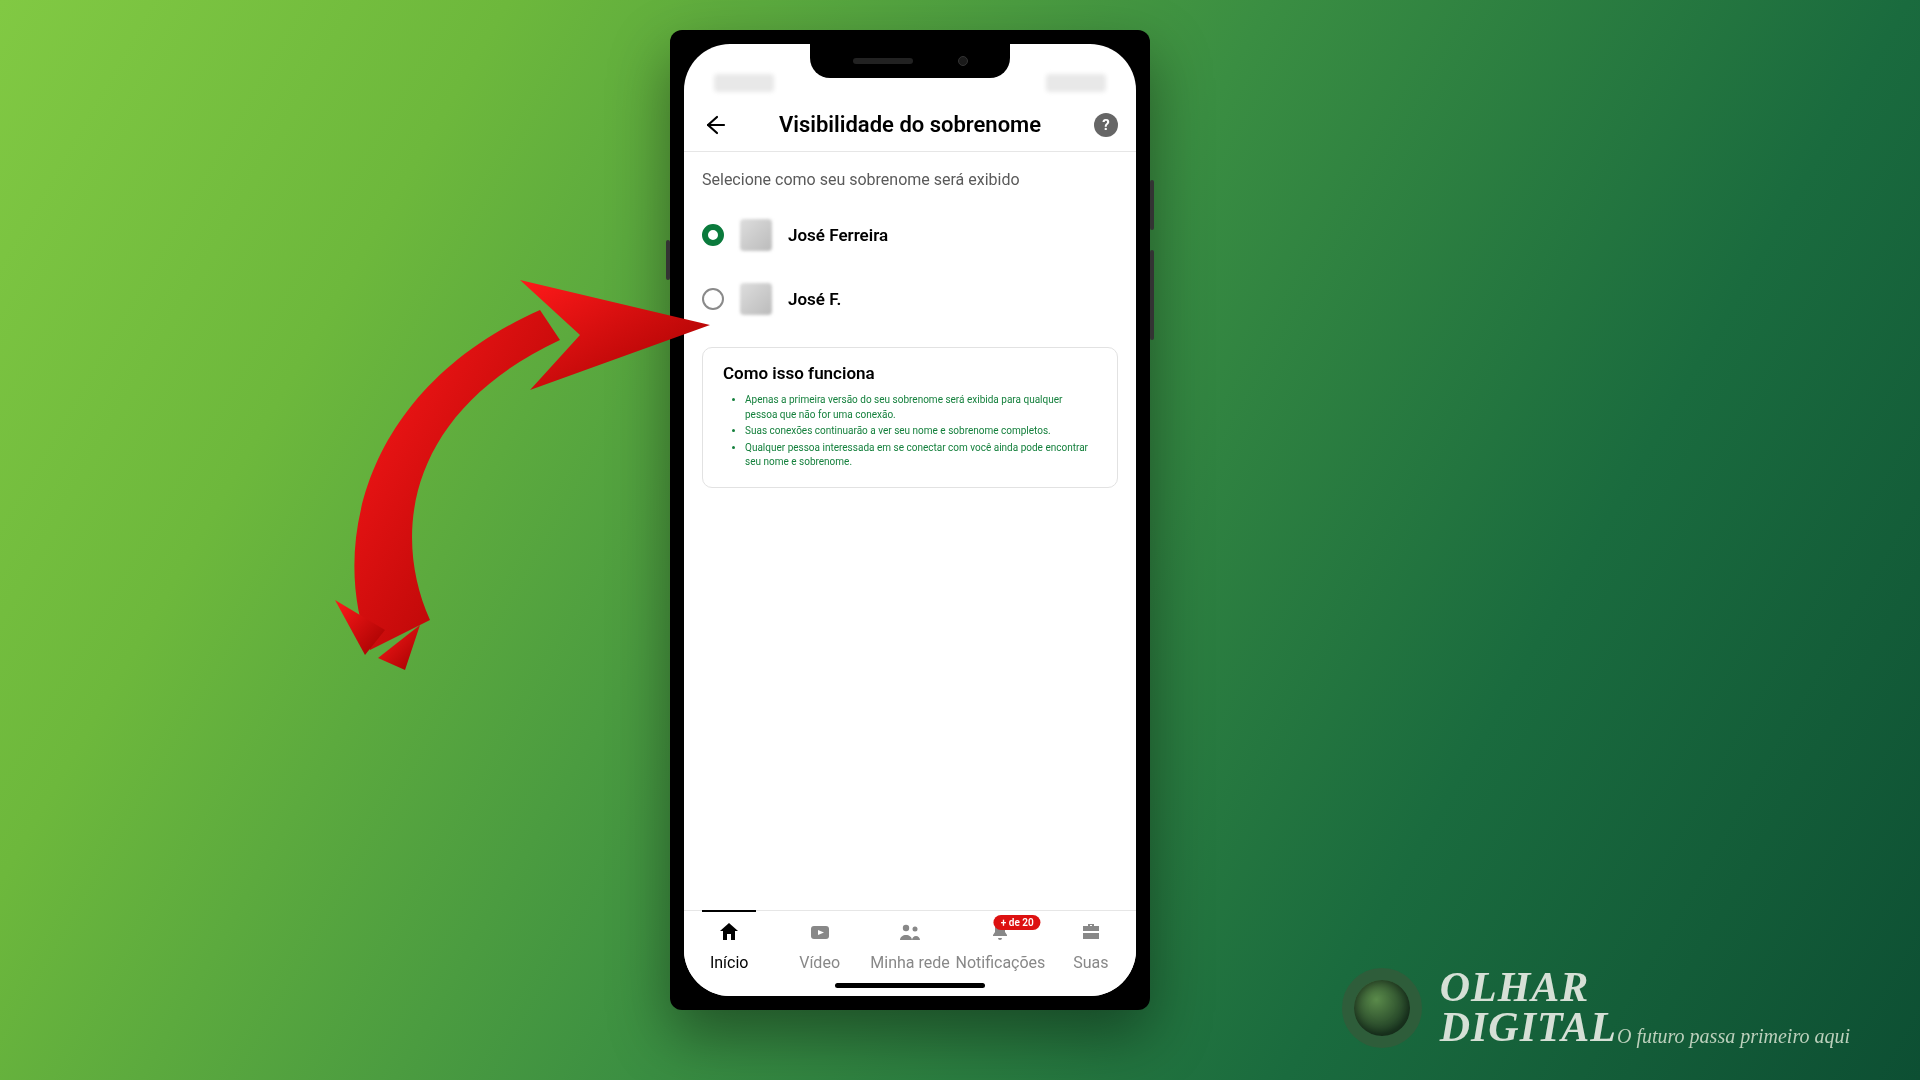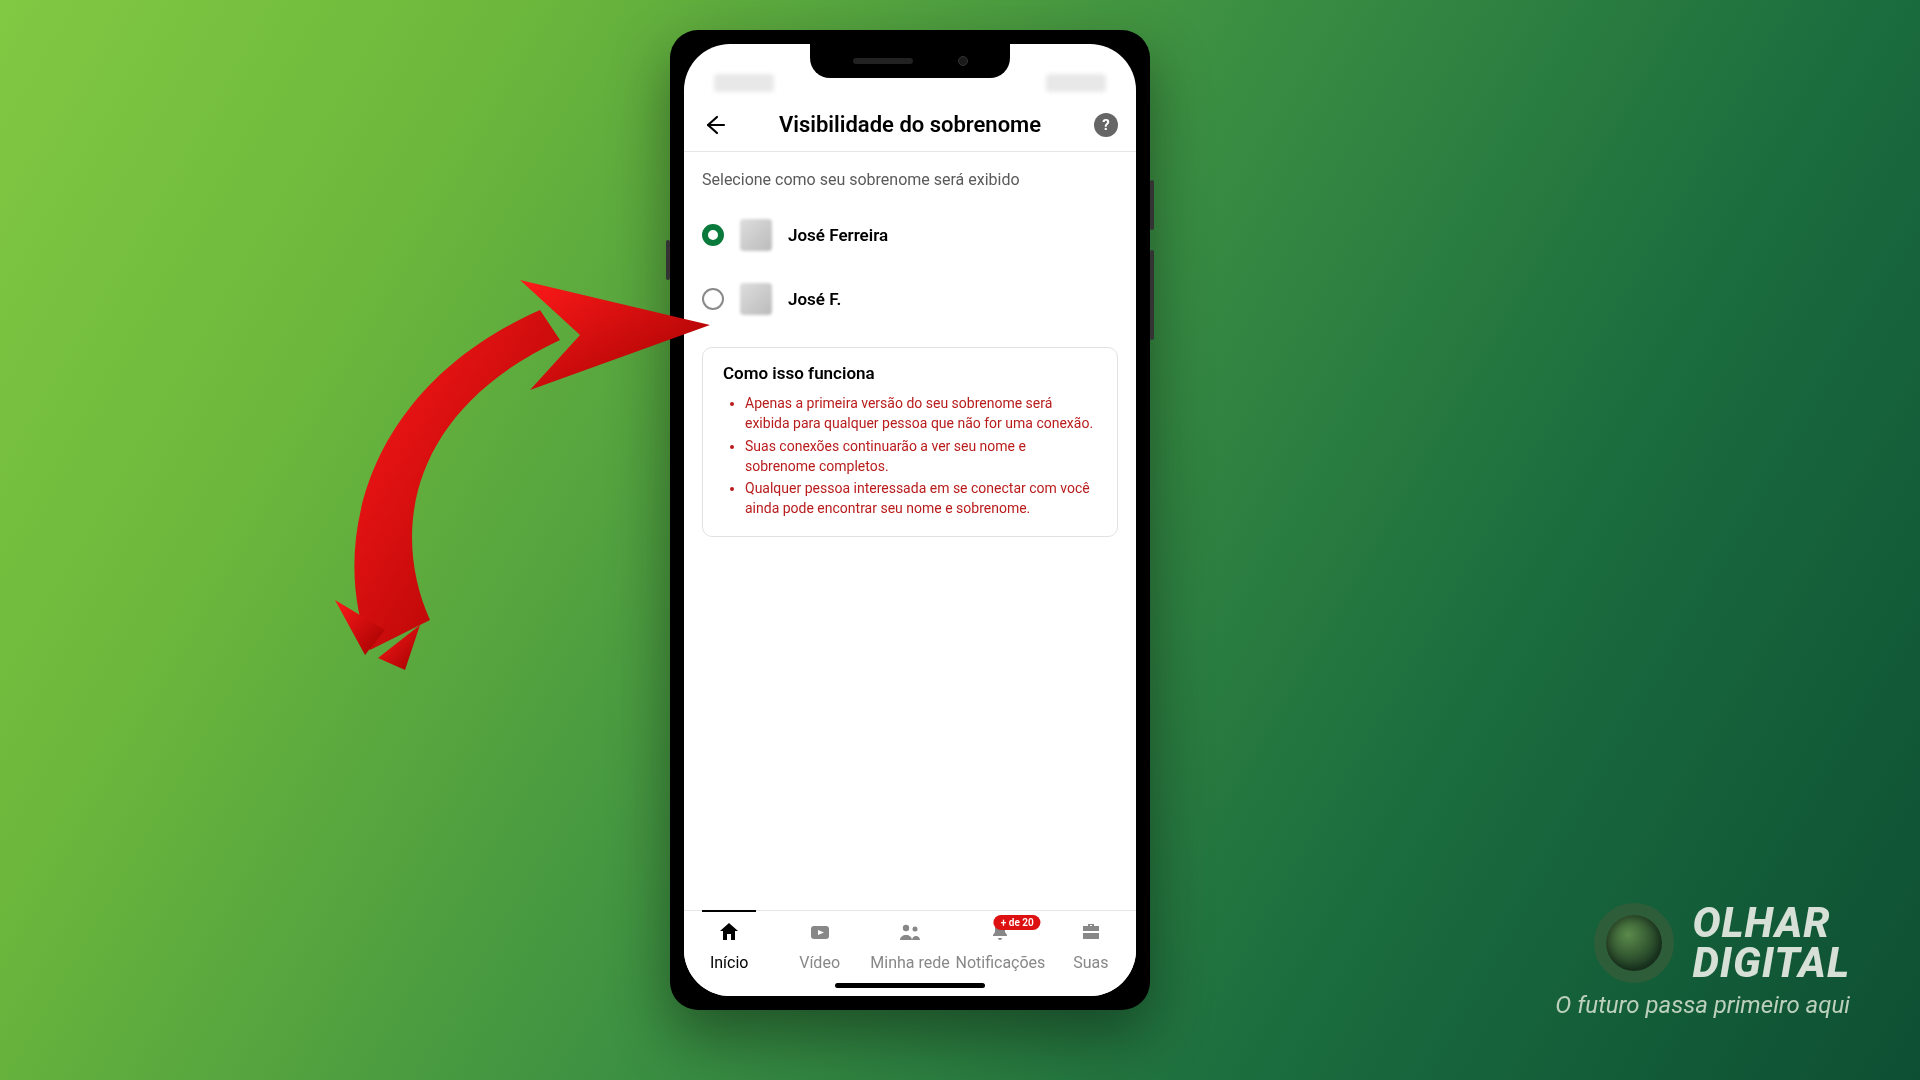--- a/index.html
+++ b/index.html
@@ -13,21 +13,21 @@
   }
 
   
   .phone-frame {
     position: absolute;
     left: 670px;
     top: 30px;
     width: 480px;
     height: 980px;
     background: #000;
-    border-radius: 28px;
+    border-radius: 12px;
     padding: 14px;
     box-shadow: 0 25px 60px rgba(0,0,0,0.4);
   }
   .phone-side-btn-1 { position:absolute; right:-4px; top:150px; width:4px; height:50px; background:#333; border-radius:2px; }
   .phone-side-btn-2 { position:absolute; right:-4px; top:220px; width:4px; height:90px; background:#333; border-radius:2px; }
   .phone-side-btn-3 { position:absolute; left:-4px; top:210px; width:4px; height:40px; background:#333; border-radius:2px; }
 
   .phone-screen {
     width: 100%;
     height: 100%;
@@ -125,21 +125,21 @@
   .radio-label { font-size:17px; font-weight:600; color:#000; }
 
   .info-box {
     border:1px solid #e2e2e2;
     border-radius:10px;
     padding: 15px 20px;
     margin-top: 13px;
   }
   .info-title { font-size:17px; font-weight:600; color:#000; margin-bottom:10px; }
   .info-list { list-style: disc; padding-left: 22px; }
-  .info-list li { font-size:14px; color:#b91c1c; line-height:1.45; margin-bottom:2px; }
+  .info-list li { font-size:10px; color:#15803d; line-height:1.45; margin-bottom:2px; }
 
   
   .bottom-nav {
     display:flex;
     border-top:1px solid #e6e6e6;
     padding: 8px 0 24px 0;
     background:#fff;
   }
   .nav-item {
     flex:1;
@@ -194,35 +194,36 @@
     top:270px;
     width:420px;
     height:420px;
     pointer-events:none;
   }
 
   
   .logo-block {
     position:absolute;
     right:70px;
-    bottom:61px;
-    display:flex;
-    flex-direction:column;
+    bottom:32px;
+    display:flex;
+    flex-direction:row;
     align-items:flex-end;
+    font-family:Liberation Serif, serif;
   }
   .logo-row { display:flex; align-items:center; gap:18px; }
   .logo-ring {
     width:80px; height:80px;
     border-radius:50%;
     border: 12px solid #2e5d3a;
     background: radial-gradient(circle at 40% 35%, #5a8a4a 0%, #1e3d24 70%);
     box-shadow: inset 0 0 12px rgba(0,0,0,.5);
   }
   .logo-text { font-size:42px; font-weight:800; font-style:italic; color:#d6e0d6; letter-spacing:1px; line-height:0.95; }
-  .logo-tagline { font-size:24px; font-style:italic; color:#bcd0bc; margin-top:8px; }
+  .logo-tagline { font-size:20px; font-style:italic; color:#bcd0bc; margin-top:8px; }
 </style>
 </head>
 <body>
 
 <div class="phone-frame">
   <div class="phone-side-btn-1"></div>
   <div class="phone-side-btn-2"></div>
   <div class="phone-side-btn-3"></div>
 
   <div class="phone-screen">

